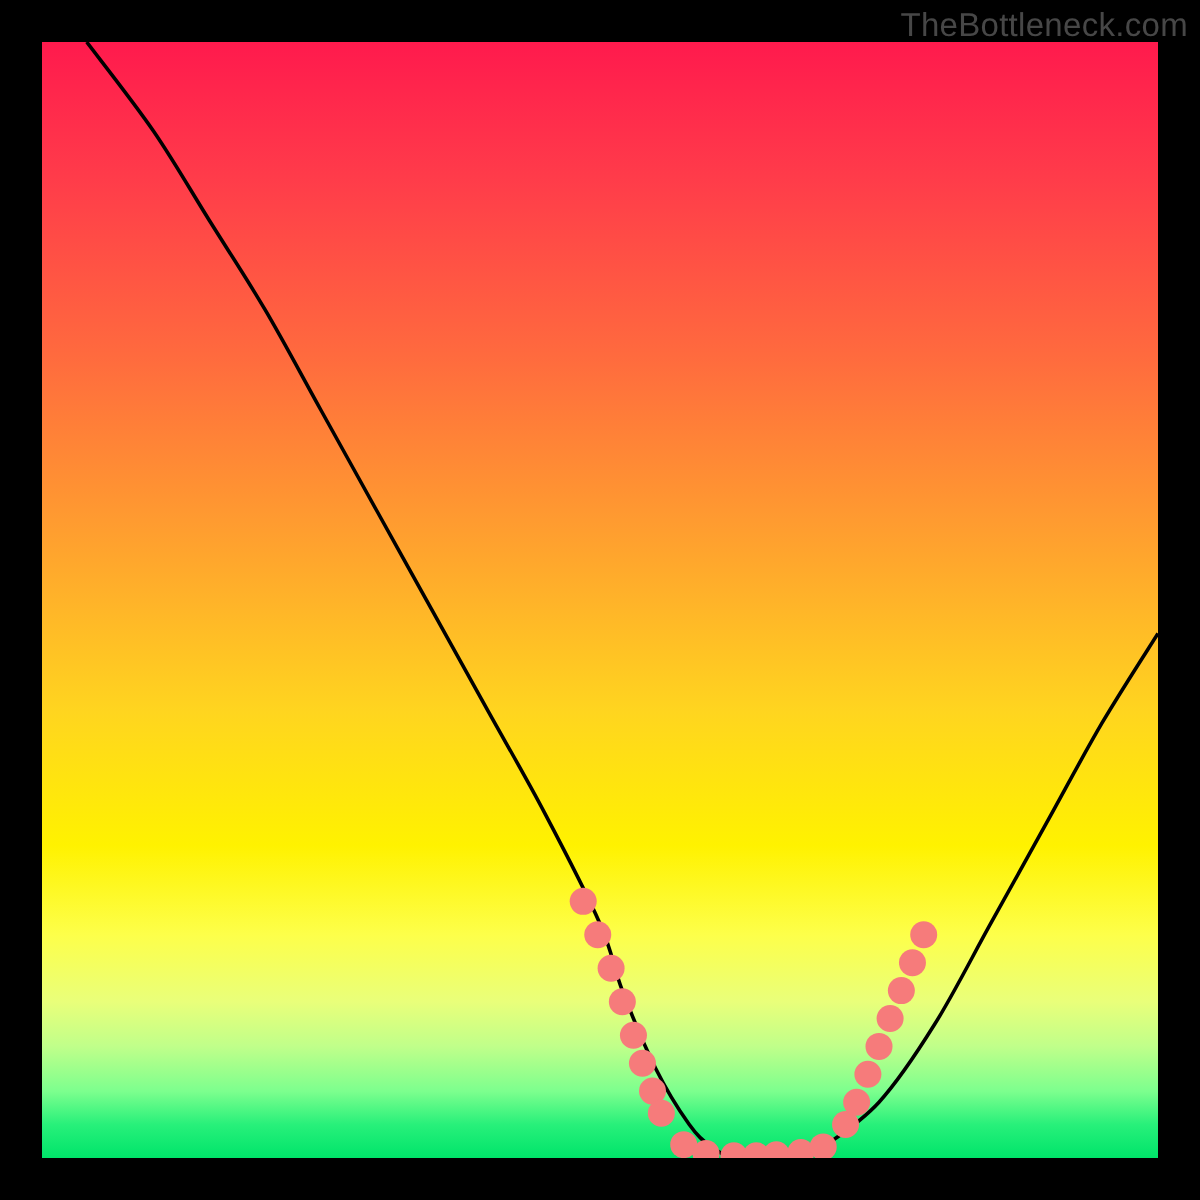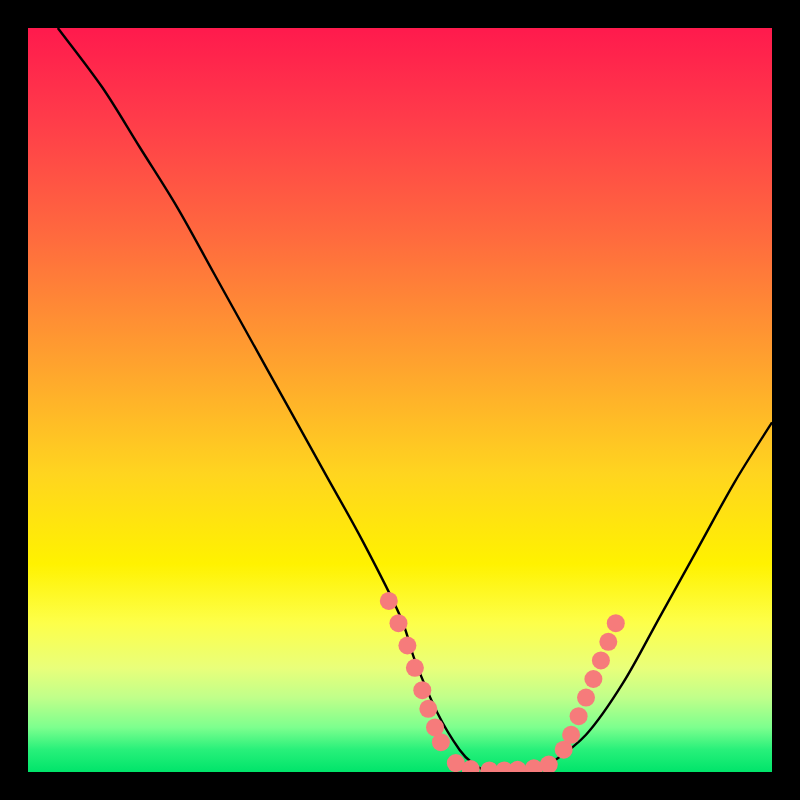--- a/index.html
+++ b/index.html
@@ -94,13 +94,14 @@
           <circle cx="543.1" cy="706.8" r="9" fill="#f67b7b"></circle>
           <circle cx="550.6" cy="688.2" r="9" fill="#f67b7b"></circle>
           <circle cx="558.0" cy="669.6" r="9" fill="#f67b7b"></circle>
           <circle cx="565.4" cy="651.0" r="9" fill="#f67b7b"></circle>
           <circle cx="572.9" cy="632.4" r="9" fill="#f67b7b"></circle>
           <circle cx="580.3" cy="613.8" r="9" fill="#f67b7b"></circle>
           <circle cx="587.8" cy="595.2" r="9" fill="#f67b7b"></circle>
         </g>
     </svg>
   </div>
+  <div class="watermark">TheBottleneck.com</div>
 </div>
 
 </body></html>

